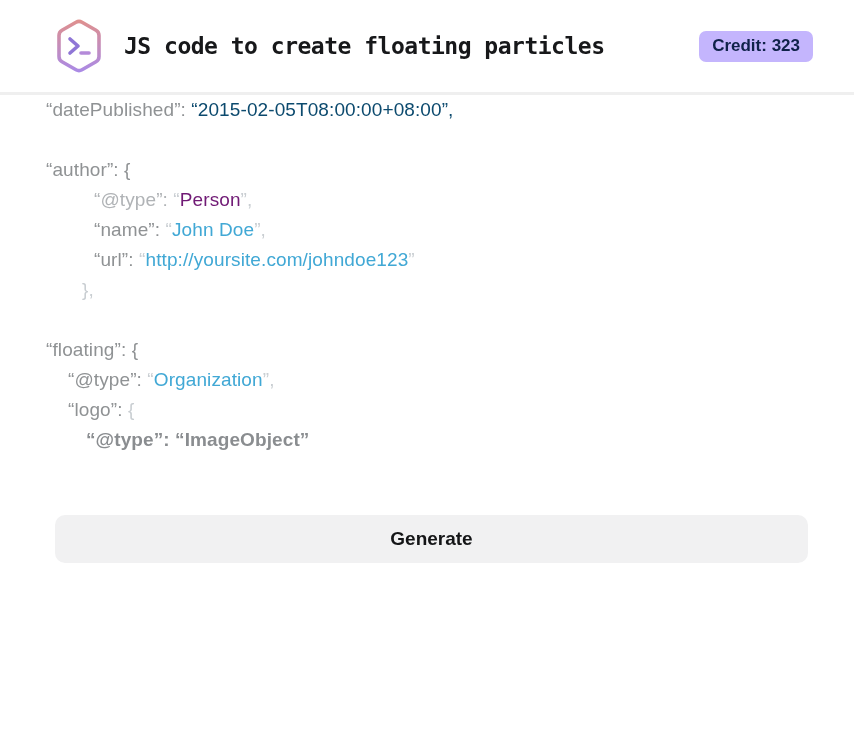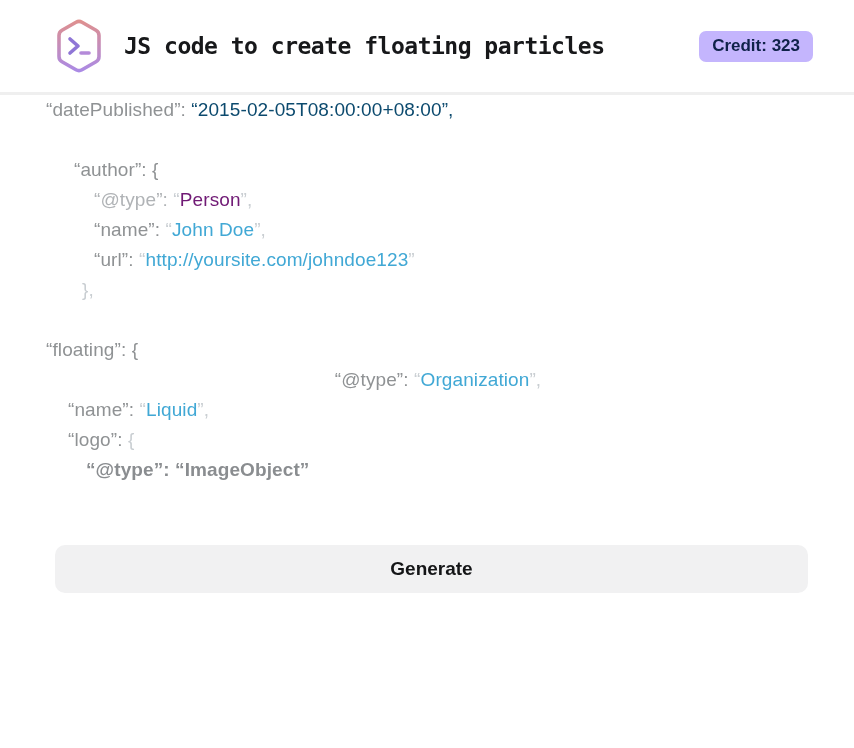--- a/index.html
+++ b/index.html
@@ -85,29 +85,28 @@
     <path d="M25 34 L33 34" stroke="#b48ad9" stroke-width="3.6" stroke-linecap="round" fill="none"></path>
   </svg>
   <div class="app-title">JS code to create floating particles</div>
   <div class="credit-badge">Credit: 323</div>
 </div>
 
 <div class="main">
   <div class="code-block">
       <div class="code-line" style="padding-left: 0px;"><span style="color: rgb(143, 146, 148);">“datePublished”</span><span style="color: rgb(143, 146, 148);">: </span><span style="color: #0c4a6e;">“2015-02-05T08:00:00+08:00”,</span></div>
       <div class="code-line" style="padding-left: 0px;">&nbsp;</div>
-      <div class="code-line" style="padding-left: 0px; margin-left: 28px;"><span style="color: rgb(143, 146, 148);">“author”: {</span></div>
+      <div class="code-line" style="padding-left: 0px;"><span style="color: rgb(143, 146, 148);">“author”: {</span></div>
       <div class="code-line" style="padding-left: 48px;"><span style="color: rgb(176, 179, 182);">“@type”</span><span style="color: rgb(176, 179, 182);">: </span><span style="color: rgb(201, 206, 210);">“</span><span style="color: #701a75;">Person</span><span style="color: rgb(201, 206, 210);">”,</span></div>
       <div class="code-line" style="padding-left: 48px;"><span style="color: rgb(143, 146, 148);">“name”</span><span style="color: rgb(143, 146, 148);">: </span><span style="color: rgb(201, 206, 210);">“</span><span style="color: rgb(65, 168, 213);">John Doe</span><span style="color: rgb(201, 206, 210);">”,</span></div>
       <div class="code-line" style="padding-left: 48px;"><span style="color: rgb(143, 146, 148);">“url”</span><span style="color: rgb(143, 146, 148);">: </span><span style="color: rgb(201, 206, 210);">“</span><span style="color: rgb(65, 168, 213);">http://yoursite.com/johndoe123</span><span style="color: rgb(201, 206, 210);">”</span></div>
       <div class="code-line" style="padding-left: 36px;"><span style="color: rgb(201, 206, 210);">},</span></div>
       <div class="code-line" style="padding-left: 0px;">&nbsp;</div>
       <div class="code-line" style="padding-left: 0px;"><span style="color: rgb(143, 146, 148);">“floating”: {</span></div>
-      <div class="code-line" style="padding-left: 22px; text-align: center;"><span style="color: rgb(143, 146, 148);">“@type”</span><span style="color: rgb(143, 146, 148);">: </span><span style="color: rgb(201, 206, 210);">“</span><span style="color: rgb(65, 168, 213);">Organization</span><span style="color: rgb(201, 206, 210);">”,</span></div>
-      <div class="code-line" style="padding-left: 22px;"><span style="color: rgb(143, 146, 148);">“name”</span><span style="color: rgb(143, 146, 148);">: </span><span style="color: rgb(201, 206, 210);">“</span><span style="color: rgb(65, 168, 213);">Liquid</span><span style="color: rgb(201, 206, 210);">”,</span></div>
+      <div class="code-line" style="padding-left: 22px;"><span style="color: rgb(143, 146, 148);">“@type”</span><span style="color: rgb(143, 146, 148);">: </span><span style="color: rgb(201, 206, 210);">“</span><span style="color: rgb(65, 168, 213);">Organization</span><span style="color: rgb(201, 206, 210);">”,</span></div>
       <div class="code-line" style="padding-left: 22px;"><span style="color: rgb(143, 146, 148);">“logo”</span><span style="color: rgb(143, 146, 148);">: </span><span style="color: rgb(201, 206, 210);">{</span></div>
       <div class="code-line" style="padding-left: 40px; font-weight: bold;"><span style="color: rgb(138, 141, 144);">“@type”: “ImageObject”</span></div>
     </div>
 </div>
 
 <div class="footer">
   <button class="generate-btn">Generate</button>
 </div>
 
 </body></html>

